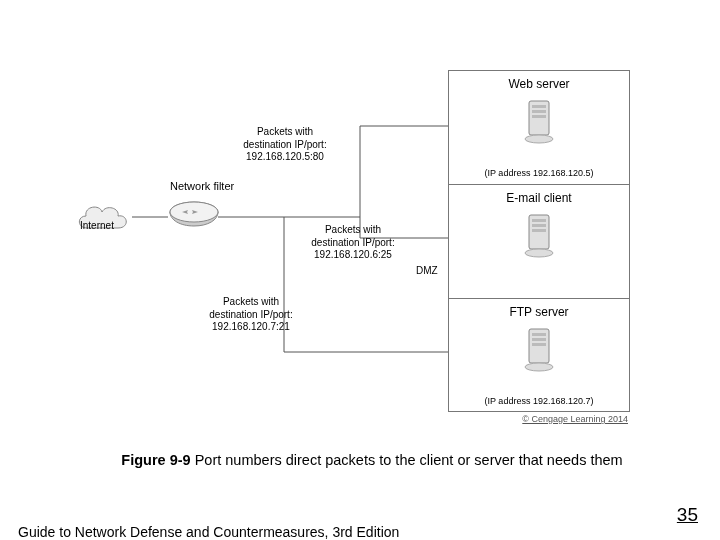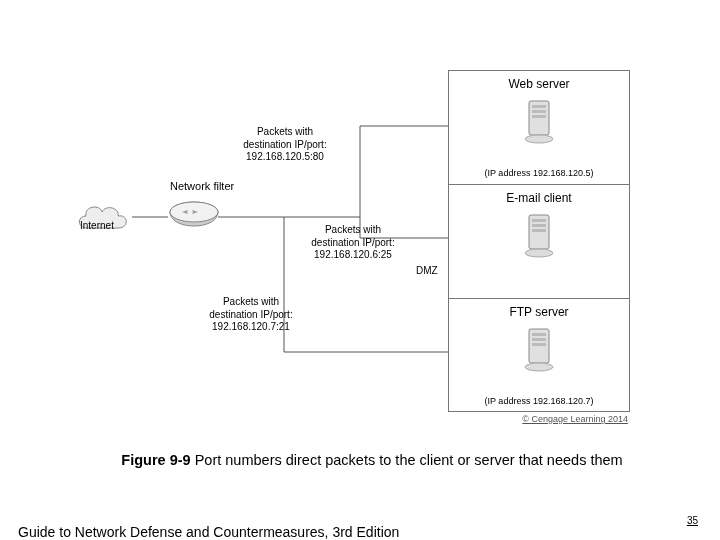--- a/index.html
+++ b/index.html
@@ -111,21 +111,21 @@
   .footer-left {
     position: absolute;
     left: 18px;
     bottom: 0;
     font-size: 14px;
   }
   .footer-right {
     position: absolute;
     right: 22px;
     bottom: 14px;
-    font-size: 10px;
+    font-size: 19px;
     text-decoration: underline;
   }
 </style>
 </head>
 <body>
 
 <div class="diagram">
 
   <svg class="line">
 

